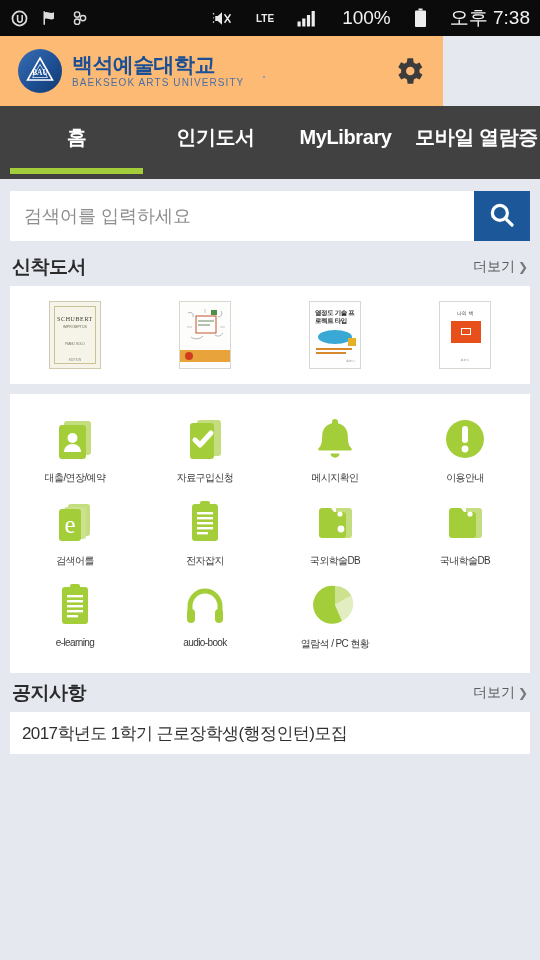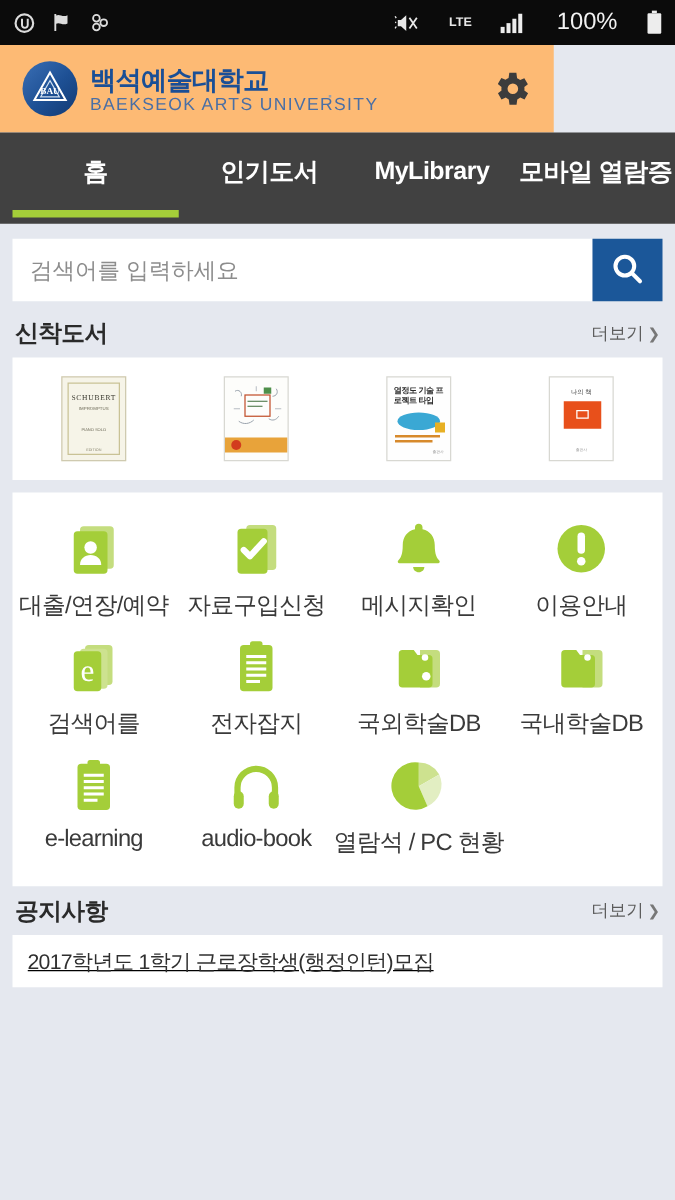--- a/index.html
+++ b/index.html
@@ -32,21 +32,21 @@
     padding: 0 14px 0 17px;
     position: relative;
   }
   .logo-wrap { display: flex; align-items: center; gap: 9px; }
   .logo-mark { width: 46px; height: 46px; flex: none; }
   .logo-text .kr {
     font-size: 21px; font-weight: bold; color: #1a4f96;
     letter-spacing: -0.6px; line-height: 23px;
   }
   .logo-text .en {
-    font-size: 14px; color: #4a6fa5; letter-spacing: 1.1px;
+    font-size: 10px; color: #4a6fa5; letter-spacing: 1.1px;
     line-height: 12px; margin-top: 1px;
   }
   .header-dot {
     position: absolute; left: 263px; top: 40px;
     width: 2px; height: 2px; background: #9aa0ab;
   }
   .gear-btn {
     margin-left: auto; width: 40px; height: 40px;
     display: flex; align-items: center; justify-content: center;
   }
@@ -158,28 +158,28 @@
   
   .gridpanel { background: #ffffff; margin: 10px 10px 0 10px; padding: 14px 0 16px 0; }
   .grow { display: flex; }
   .gitem {
     width: 25%; display: flex; flex-direction: column;
     align-items: center; justify-content: flex-start;
     padding-top: 6px; padding-bottom: 6px;
   }
   .gicon { height: 50px; display: flex; align-items: center; justify-content: center; }
   .glabel {
-    margin-top: 7px; font-size: 19px; color: #3a3a3a;
+    margin-top: 7px; font-size: 10px; color: #3a3a3a;
     letter-spacing: -0.6px; text-align: center; white-space: nowrap;
   }
 
   
   .notice-panel {
     background: #ffffff; margin: 0 10px;
-    height: 42px; display: flex; align-items: center; padding-left: 12px; text-decoration: underline;
+    height: 42px; display: flex; align-items: center; padding-left: 12px;
   }
   .notice-text {
     font-size: 17px; color: #2f2f2f; letter-spacing: -0.6px;
     white-space: nowrap; overflow: hidden; text-overflow: ellipsis;
   }
   .filler { height: 160px; background: #e5e8ef; }
 </style>
 </head>
 <body>
 
@@ -221,20 +221,21 @@
         <rect x="14.6" y="2" width="3.2" height="15.5"></rect>
       </svg>
     </span>
     <span class="sb-text">100%</span>
     <span class="sb-icon">
       <svg width="13" height="20" viewBox="0 0 13 20" fill="#ededed">
         <rect x="4.5" y="0.5" width="4" height="2"></rect>
         <rect x="1" y="2.5" width="11" height="16.5" rx="1"></rect>
       </svg>
     </span>
+    <span class="sb-text">오후 7:38</span>
   </div>
 </div>
 
 <div class="header">
   <div class="logo-wrap">
     <span class="logo-mark">
       <svg width="46" height="46" viewBox="0 0 46 46">
         <defs>
           <linearGradient id="bg1" x1="0" y1="0" x2="1" y2="1">
             <stop offset="0%" stop-color="#3a6fb5"></stop>

